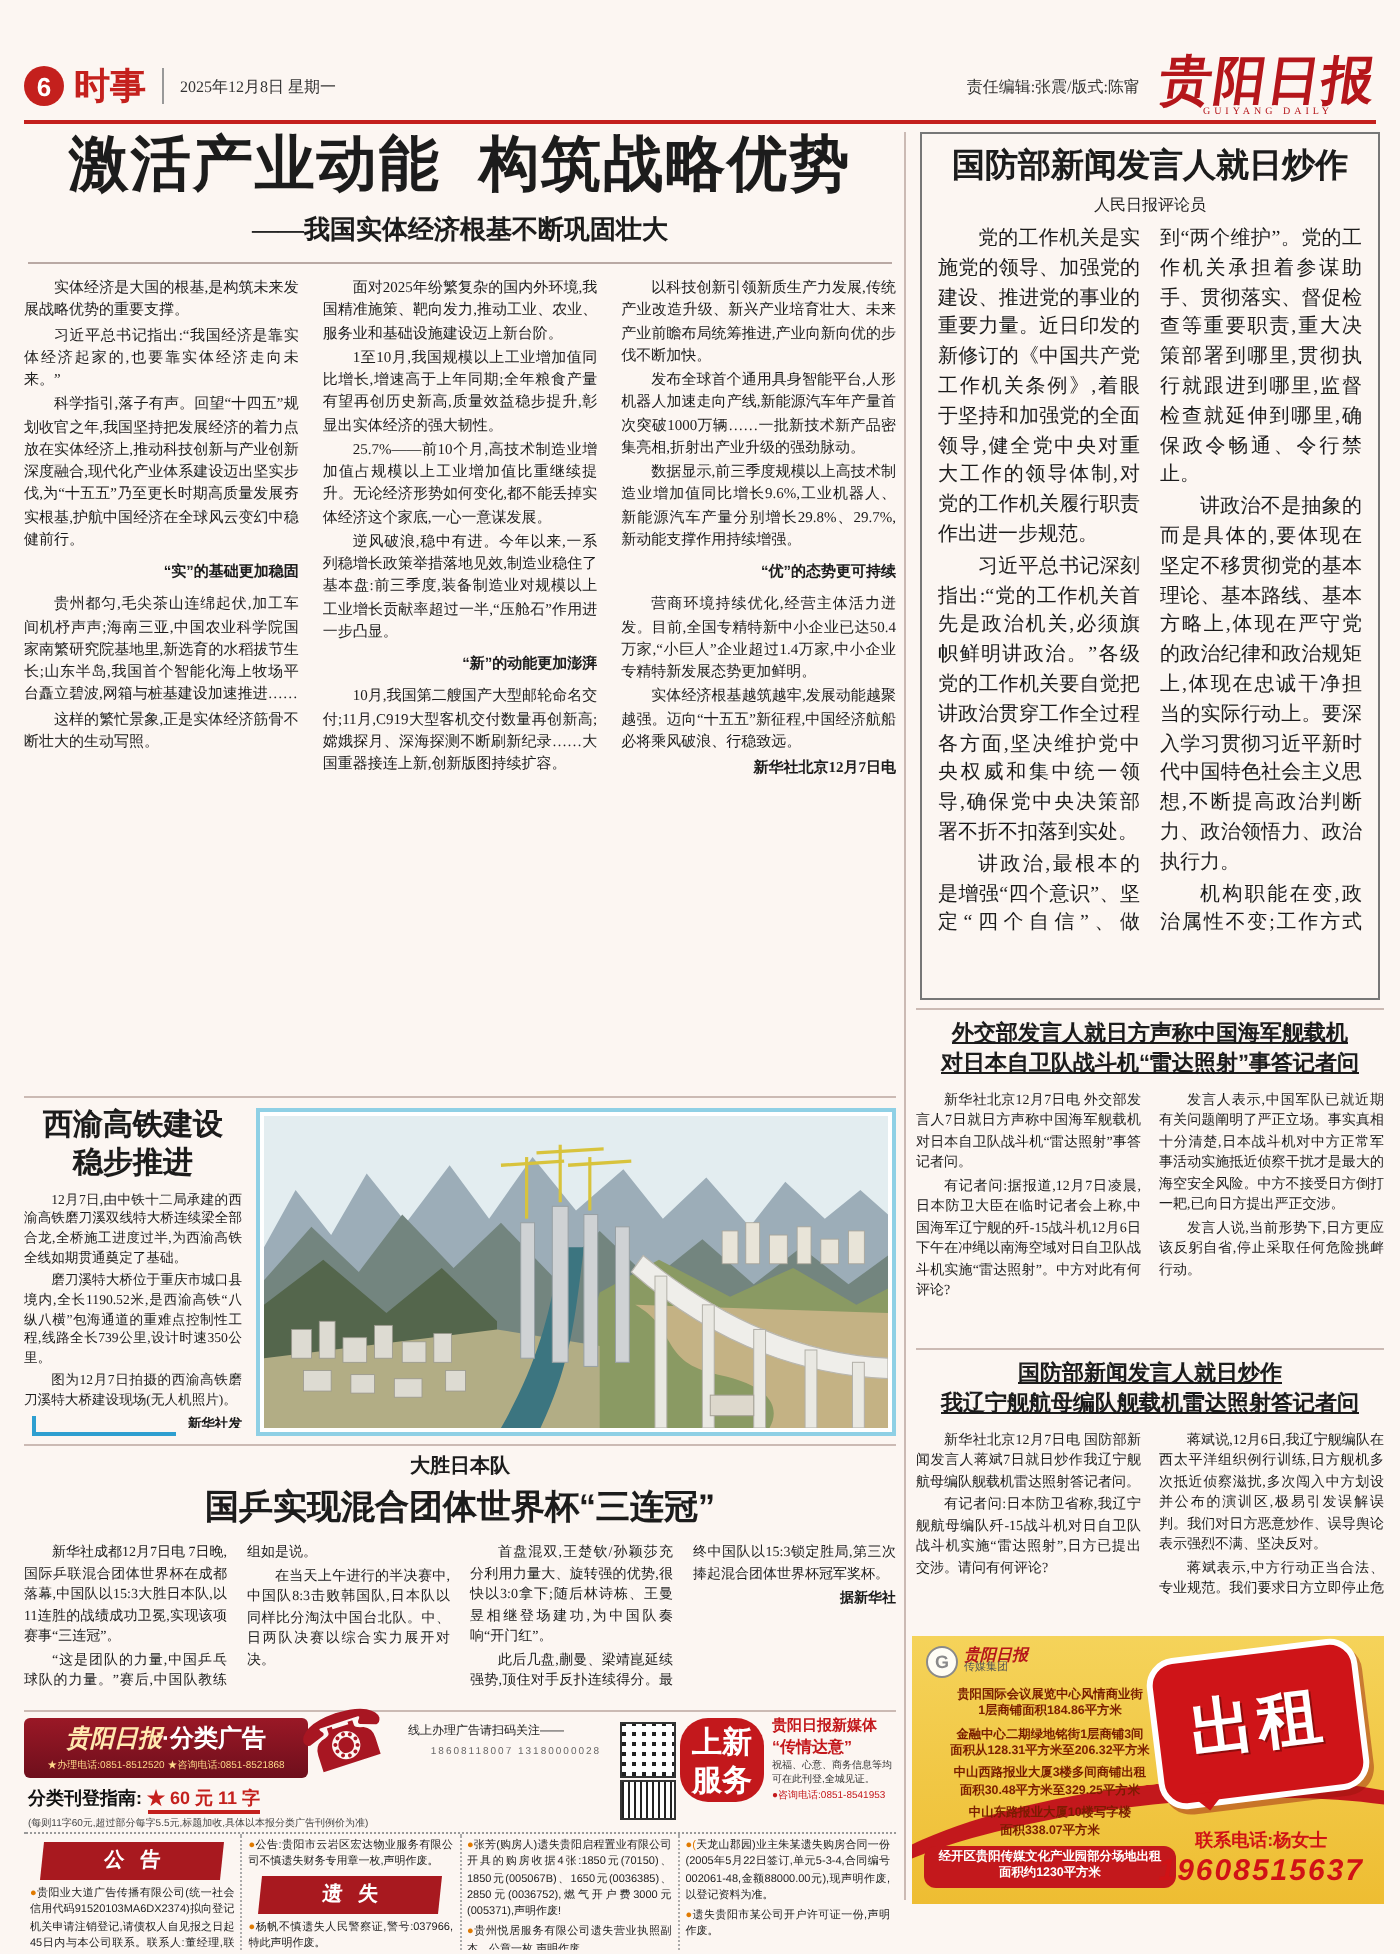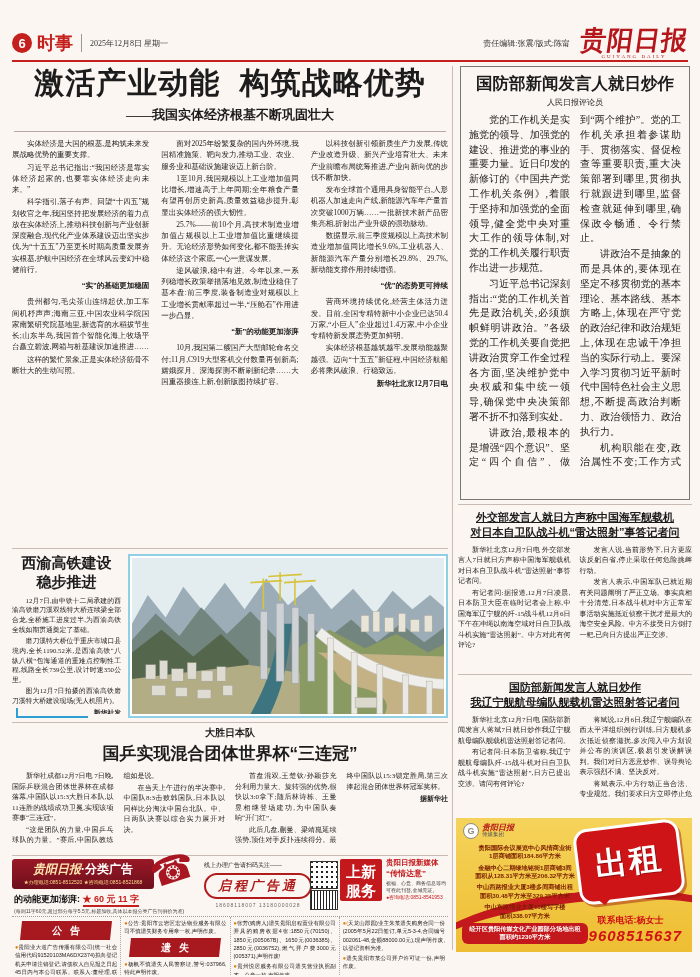--- a/index.html
+++ b/index.html
@@ -75,21 +75,21 @@
   .online-label{font-size:6px;color:#222;text-align:left;}
   .online-pill{border:2px solid #b01c1c;border-radius:13px;color:#b01c1c;font-weight:bold;font-style:italic;
                font-size:13px;letter-spacing:3px;padding:2px 4px;margin-top:3px;}
   .online-ids{font-size:5px;color:#666;margin-top:3px;letter-spacing:1px;}
   .qr{position:absolute;width:26px;height:26px;border:1px solid #333;
       background-image:repeating-linear-gradient(0deg,#222 0 2px,#fff 2px 5px),repeating-linear-gradient(90deg,#222 0 2px,#fff 2px 5px);
       background-blend-mode:lighten;}
   #qr1{left:298px;top:3px;}
   #qr2{left:298px;top:32px;width:26px;height:18px;background-image:repeating-linear-gradient(90deg,#222 0 1px,#fff 1px 3px);}
   .service-box{position:absolute;left:328px;top:1px;width:42px;height:42px;background:#c3181c;color:#fff;
-               font-weight:bold;font-size:15px;line-height:1.25;text-align:center;padding-top:4px;box-sizing:border-box;border-radius:2px;white-space:pre-line;}
+               font-weight:bold;font-size:15px;line-height:1.25;text-align:center;padding-top:4px;box-sizing:border-box;border-radius:14px;white-space:pre-line;}
   .promo{position:absolute;left:374px;top:0;width:62px;}
   .promo-title{font-size:7.5px;font-weight:bold;color:#c3181c;}
   .promo-slogan{font-size:8px;font-weight:bold;color:#c3181c;}
   .promo-text{font-size:5px;color:#333;line-height:1.3;margin-top:1px;}
   .promo-phone{font-size:5px;color:#c3181c;margin-top:1px;}
   .ads-row2{position:absolute;left:0;right:0;top:58px;bottom:0;border-top:1px dotted #999;display:flex;}
   .cls-col{flex:1;border-right:1px dotted #aaa;padding:2px 3px;font-size:5.5px;line-height:1.5;
            color:#222;overflow:hidden;font-family:"Liberation Sans",sans-serif;}
   .cls-col:last-child{border-right:none;}
   .notice-line{text-align:justify;margin-bottom:2px;}
@@ -183,22 +183,22 @@
   <div class="hairline" style="left:458px;top:504px;width:234px;height:1px;"></div>
 
   <div id="mofa">
     <div class="wire-title">
       <span style="display:block">外交部发言人就日方声称中国海军舰载机</span>
       <span style="display:block">对日本自卫队战斗机“雷达照射”事答记者问</span>
     </div>
     <div class="wire-body">
         <div class="para">新华社北京12月7日电 外交部发言人7日就日方声称中国海军舰载机对日本自卫队战斗机“雷达照射”事答记者问。</div>
         <div class="para">有记者问:据报道,12月7日凌晨,日本防卫大臣在临时记者会上称,中国海军辽宁舰的歼-15战斗机12月6日下午在冲绳以南海空域对日自卫队战斗机实施“雷达照射”。中方对此有何评论?</div>
+        <div class="para">发言人表示,中国军队已就近期有关问题阐明了严正立场。事实真相十分清楚,日本战斗机对中方正常军事活动实施抵近侦察干扰才是最大的海空安全风险。中方不接受日方倒打一耙,已向日方提出严正交涉。</div>
         <div class="para">发言人说,当前形势下,日方更应该反躬自省,停止采取任何危险挑衅行动。</div>
-        <div class="para">发言人表示,中国军队已就近期有关问题阐明了严正立场。事实真相十分清楚,日本战斗机对中方正常军事活动实施抵近侦察干扰才是最大的海空安全风险。中方不接受日方倒打一耙,已向日方提出严正交涉。</div>
       </div>
   </div>
 
   <div class="hairline" style="left:458px;top:674px;width:234px;height:1px;"></div>
 
   <div id="mod">
     <div class="wire-title">
       <span style="display:block">国防部新闻发言人就日炒作</span>
       <span style="display:block">我辽宁舰航母编队舰载机雷达照射答记者问</span>
     </div>
@@ -303,29 +303,28 @@
   <div id="ads">
     <div class="ads-row1">
       <div class="cls-banner">
         <div class="cls-brand">
           <span class="script">贵阳日报</span><span>·分类广告</span>
         </div>
         <div class="cls-phones">★办理电话:0851-8512520 ★咨询电话:0851-8521868</div>
       </div>
       <div class="cls-guide">
         <div class="guide-main">
-          <span>的动能更加澎湃:</span>
+          <span>分类刊登指南:</span>
           <span class="guide-price">★ 60 元 11 字</span>
         </div>
         <div class="guide-note">(每则11字60元,超过部分每字5.5元,标题加收,具体以本报分类广告刊例价为准)</div>
       </div>
       <div class="phone-icon">☎</div>
       <div class="online">
         <div class="online-label">线上办理广告请扫码关注——</div>
-        <div class="online-pill">启程广告通</div>
         <div class="online-ids">18608118007  13180000028</div>
       </div>
       <div id="qr1" class="qr"></div>
       <div id="qr2" class="qr"></div>
       <div class="service-box">上新
 服务</div>
       <div class="promo">
         <div class="promo-title">贵阳日报新媒体</div>
         <div class="promo-slogan">“传情达意”</div>
         <div class="promo-text">祝福、心意、商务信息等均可在此刊登,全城见证。</div>

